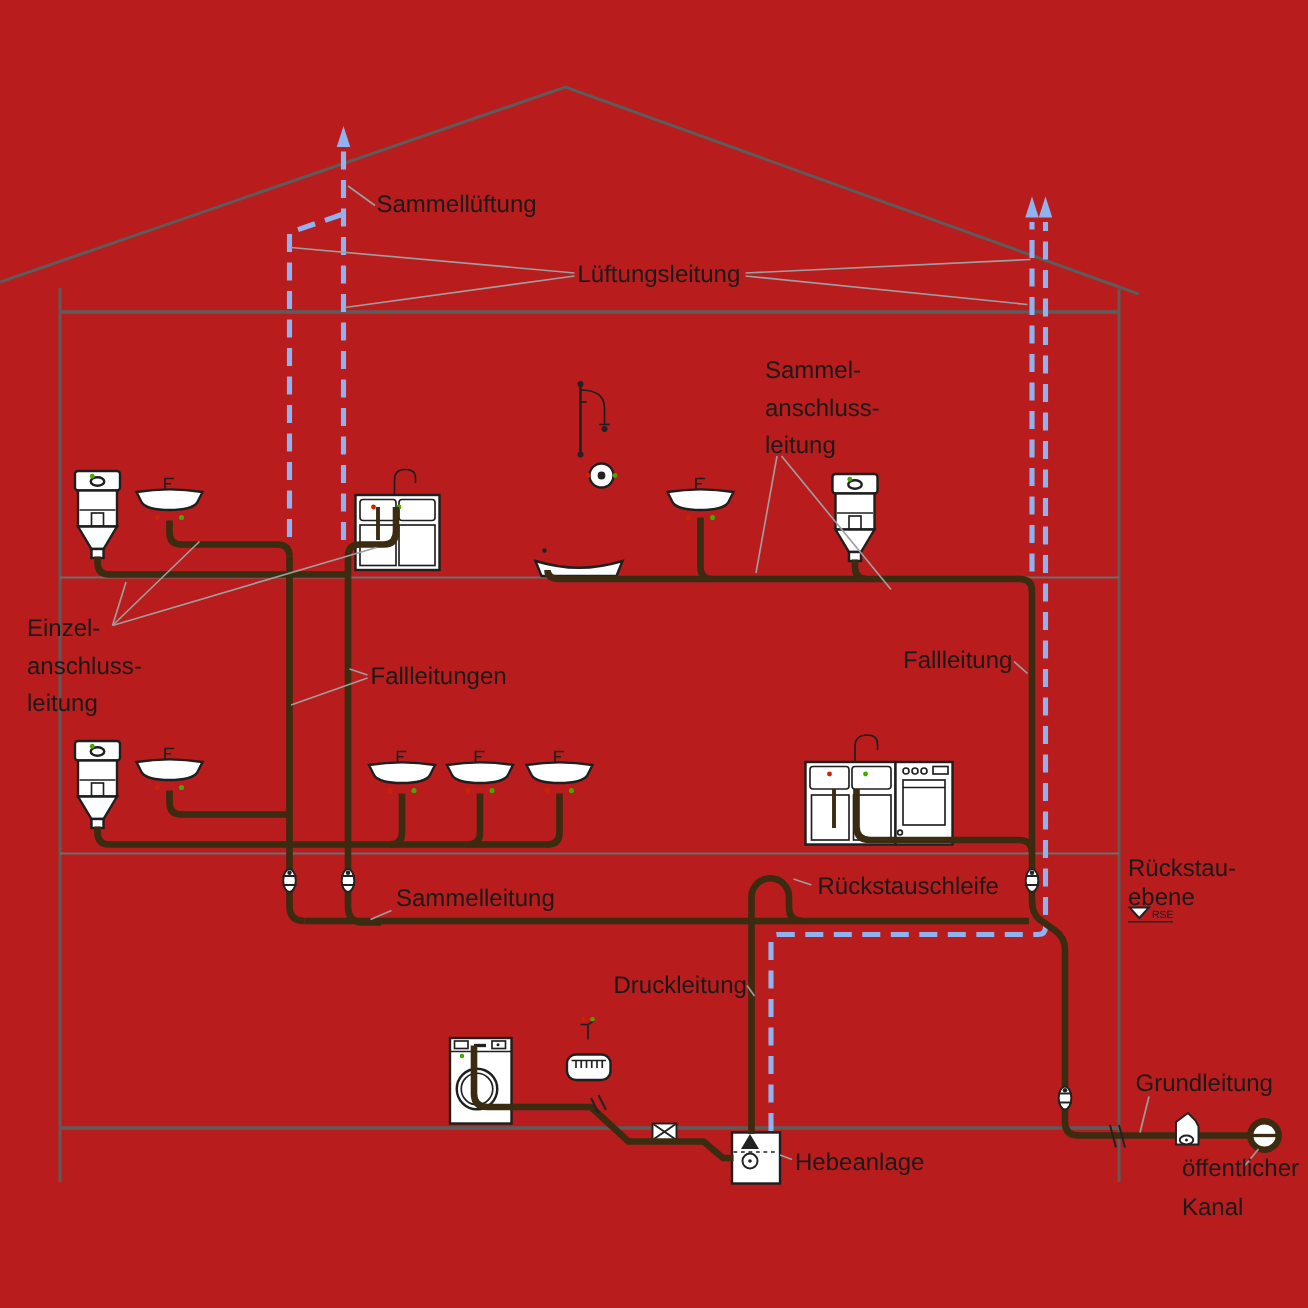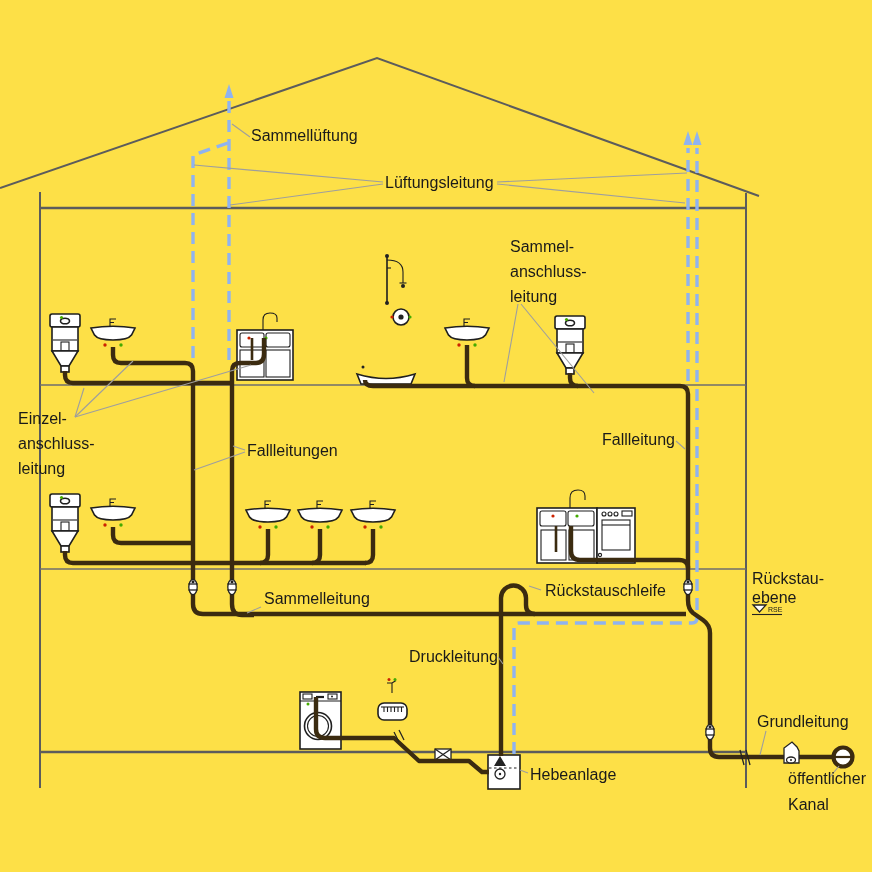--- a/index.html
+++ b/index.html
@@ -1,16 +1,16 @@
 <!DOCTYPE html>
 <html style="--waste-pipe: #3b2b10; --vent-pipe: #8fb3f0; --structure: #5c5c5c; --floor-line: #6e6e6e; --pointer: #9e9e9e; --fixture-stroke: #1f1f1f; --hot-marker: #cc2200; --cold-marker: #44aa00;"><head>
 <meta charset="utf-8">
 <style>
   html,body{margin:0;padding:0;background:#ffffff;}
-  .stage{position:relative;width:872px;height:872px;background:#fde047;overflow:hidden;
+  .stage{position:relative;width:872px;height:872px;background:#b91c1c;overflow:hidden;
          font-family:"Liberation Sans","DejaVu Sans",sans-serif;}
   svg{display:block;}
   text{font-family:"Liberation Sans","DejaVu Sans",sans-serif;fill:#1a1a1a;}
   .lbl{font-size:16px;}
   .lbl-sm{font-size:7px;}
   .struct{stroke:var(--structure,#5c5c5c);stroke-width:2;fill:none;}
   .floorline{stroke:var(--floor-line,#6e6e6e);stroke-width:1.4;fill:none;}
   .heavyline{stroke:var(--structure,#5c5c5c);stroke-width:2.3;fill:none;}
   .waste{stroke:var(--waste-pipe,#3b2b10);stroke-width:4.4;fill:none;stroke-linejoin:round;stroke-linecap:butt;}
   .waste-thin{stroke:var(--waste-pipe,#3b2b10);stroke-width:2.6;fill:none;}

